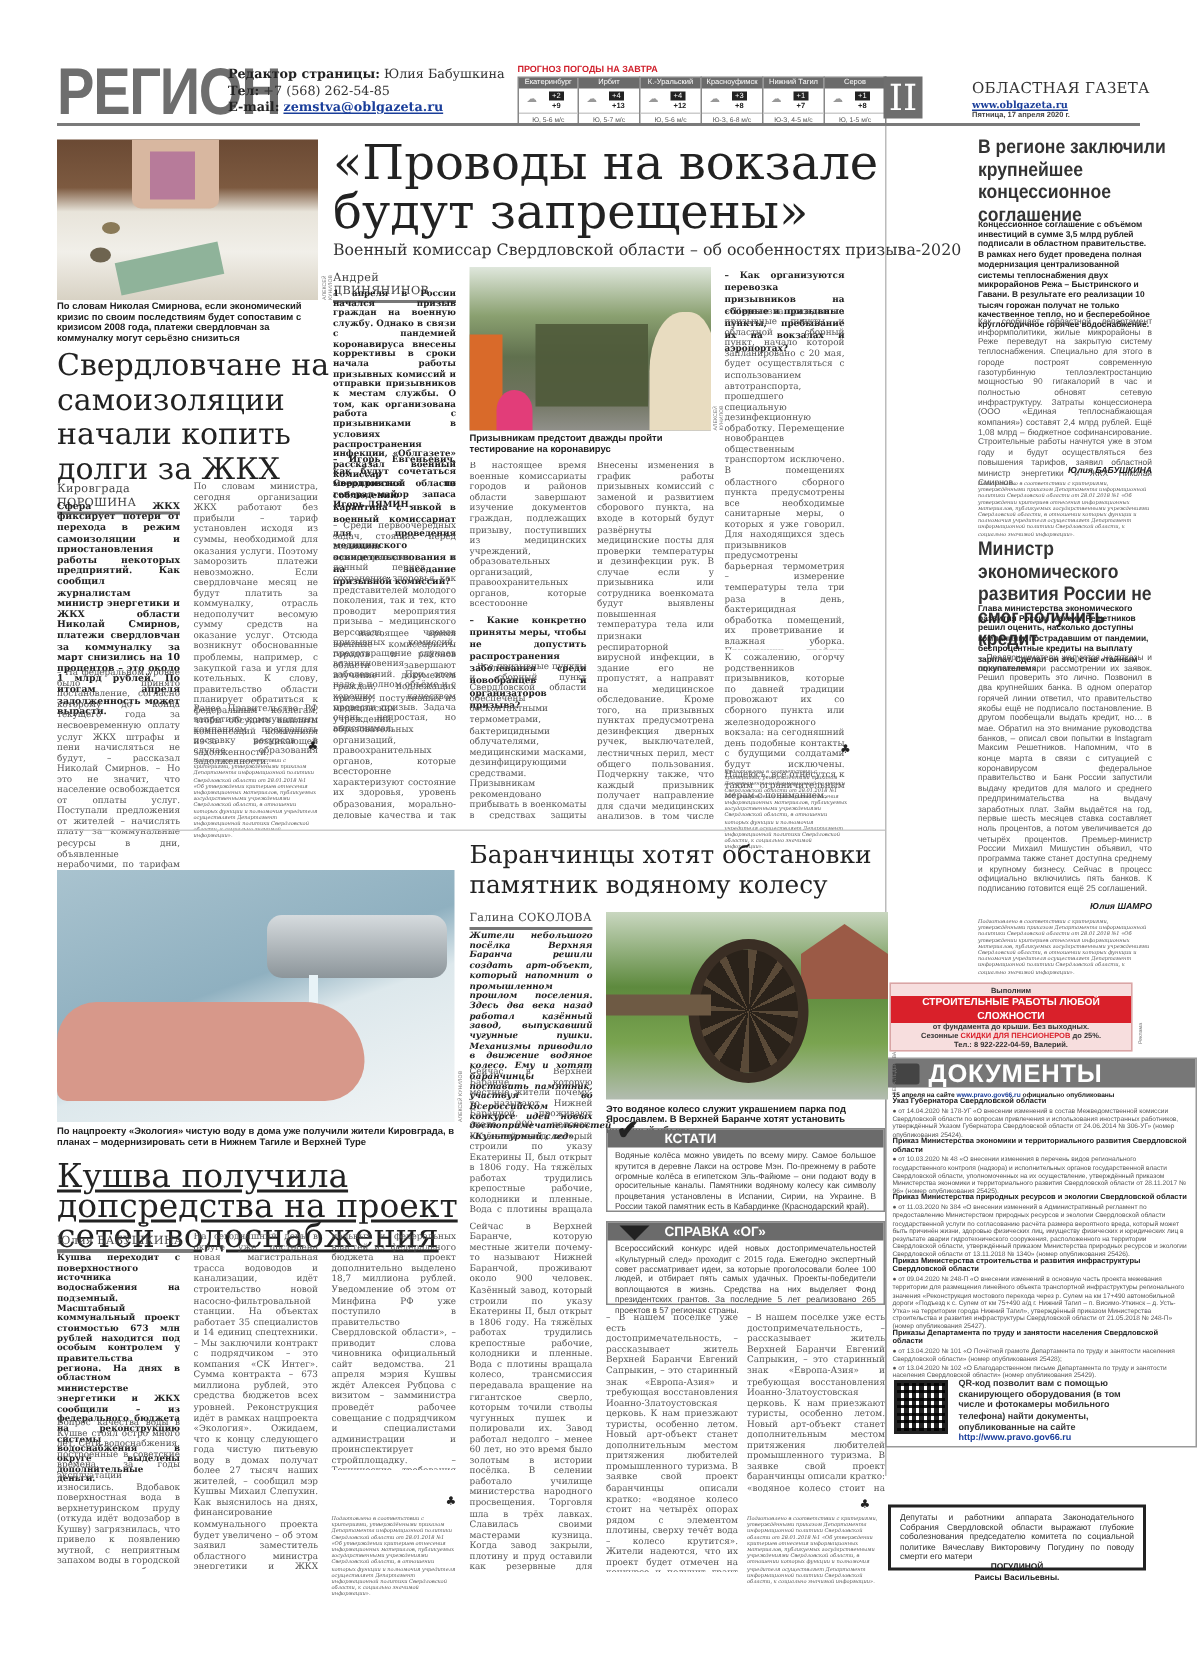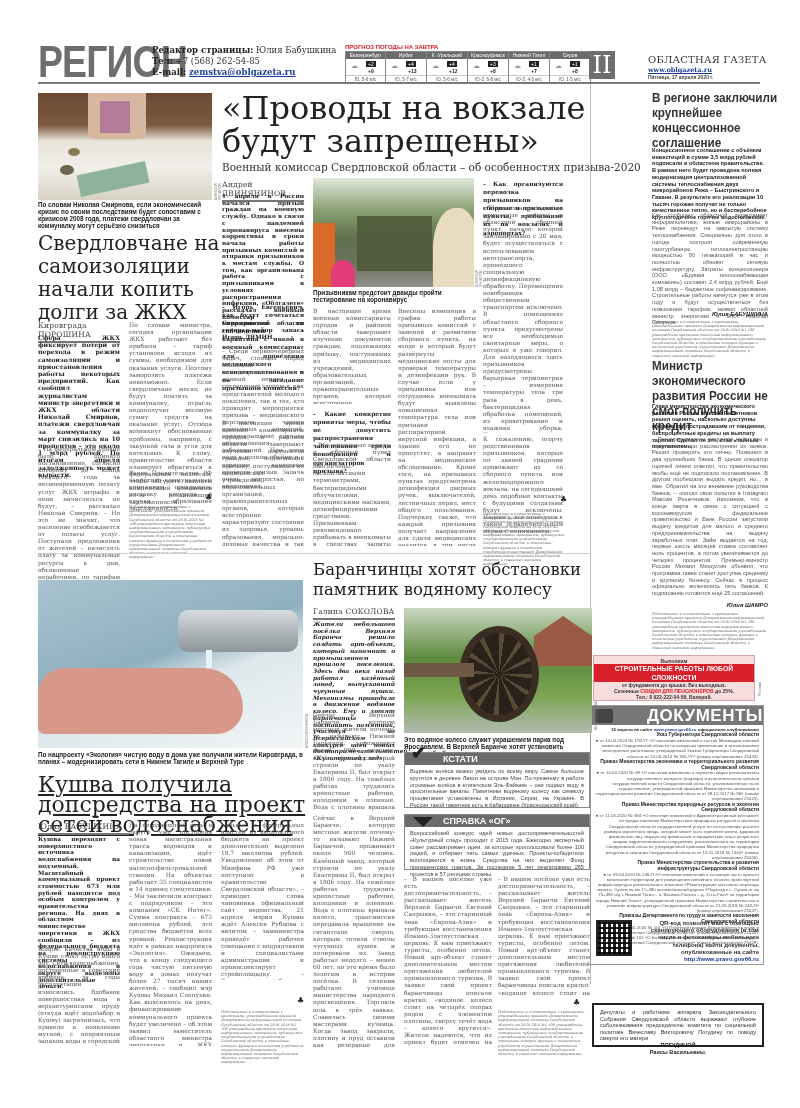--- a/index.html
+++ b/index.html
@@ -207,21 +207,21 @@
 
 <div class="abs ad" style="left:593px;top:655px;width:162px;height:46px;">
   <div style="font-size:5px;font-weight:bold;color:#333;margin-top:2px;">Выполним</div>
   <div class="ad-red">СТРОИТЕЛЬНЫЕ РАБОТЫ ЛЮБОЙ СЛОЖНОСТИ</div>
   <div style="font-size:5px;font-weight:bold;color:#333;">от фундамента до крыши. Без выходных.</div>
   <div style="font-size:5px;font-weight:bold;color:#333;"><span>Сезонные</span> <span style="color:#d9202a;">СКИДКИ ДЛЯ ПЕНСИОНЕРОВ</span> <span>до 25%.</span></div>
   <div style="font-size:5px;font-weight:bold;color:#333;">Тел.: 8 922-222-04-59, Валерий.</div>
 </div>
 <div class="abs credit" style="left:758px;top:680px;height:16px;">Реклама</div>
 
-<div class="abs docs" style="left:590px;top:705px;width:174px;height:260px;text-align:right;">
+<div class="abs docs" style="left:590px;top:705px;width:208px;height:260px;">
   <div class="docs-header" style="position:relative;">
     <span style="position:absolute;left:4px;top:3px;width:18px;height:14px;background:#444;border-radius:2px;"></span>
     <span>ДОКУМЕНТЫ</span>
   </div>
   <div class="docs-body" id="docs-body">
     <div style="font-weight:bold;color:#222;"><span>15 апреля на сайте</span> <a>www.pravo.gov66.ru</a> <span>официально опубликованы</span></div>
   <div class="dh">Указ Губернатора Свердловской области</div>
       <div><span>● </span><span>от 14.04.2020 № 178-УГ «О внесении изменений в состав Межведомственной комиссии Свердловской области по вопросам привлечения и использования иностранных работников, утверждённый Указом Губернатора Свердловской области от 24.06.2014 № 306-УГ» (номер опубликования 25424).</span></div>
       <div class="dh">Приказ Министерства экономики и территориального развития Свердловской области</div>
       <div><span>● </span><span>от 10.03.2020 № 48 «О внесении изменения в перечень видов регионального государственного контроля (надзора) и исполнительных органов государственной власти Свердловской области, уполномоченных на их осуществление, утверждённый приказом Министерства экономики и территориального развития Свердловской области от 28.11.2017 № 96» (номер опубликования 25425).</span></div>

